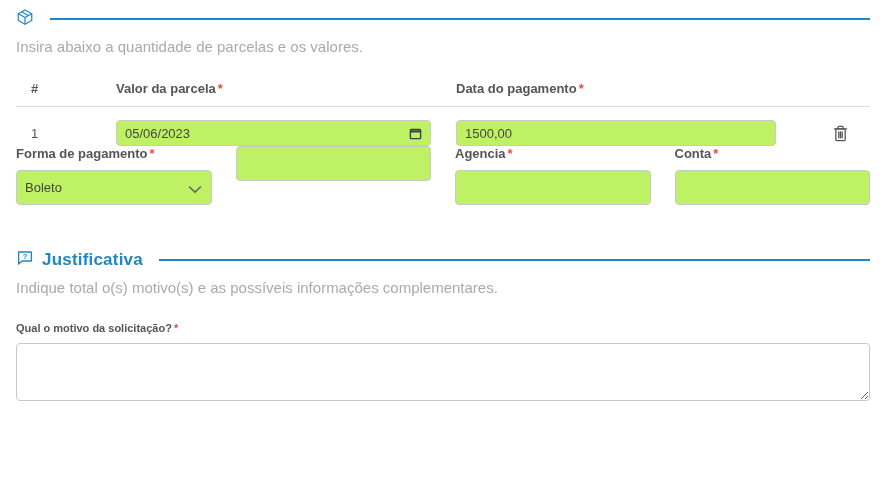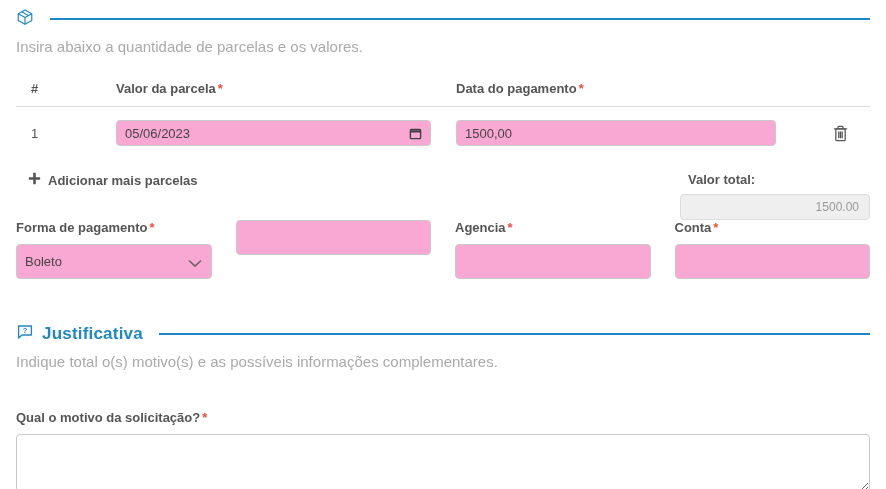--- a/index.html
+++ b/index.html
@@ -19,21 +19,21 @@
 
   
   .pt-grid { display: grid; grid-template-columns: 100px 340px 320px 1fr; align-items: center; }
   .pt-head { margin-top: 26px; padding-bottom: 10px; border-bottom: 1px solid #ddd;
              font-size: 13px; font-weight: bold; color: #555; }
   .col-index { padding-left: 15px; }
   .pt-row { margin-top: 13px; font-size: 13px; color: #555; }
 
   .tb {
     height: 26px; width: 100%; border: 1px solid #c9c9c9; border-radius: 4px;
-    padding: 0 8px; font-size: 13px; color: #444; background: #f9a8d4; outline: none;
+    padding: 0 8px; font-size: 13px; color: #444; background: #bef264; outline: none;
     font-family: "Liberation Sans", "DejaVu Sans", sans-serif;
   }
   .input-wrap { position: relative; }
   .date-wrap { width: 315px; }
   .date-wrap .tb { padding-right: 28px; }
   .cal-icon { position: absolute; right: 9px; top: 7px; pointer-events: none; }
   .valor-wrap { width: 320px; }
   .trash-btn { background: none; border: none; padding: 2px; margin-left: 34px; cursor: pointer; line-height: 0; }
 
   
@@ -52,21 +52,21 @@
   .fields-row { display: grid; grid-template-columns: repeat(4, 1fr); column-gap: 24px; }
   .field-label { display: block; font-size: 13px; font-weight: bold; color: #555; margin-bottom: 9px; }
   .req { color: #e74c3c; margin-left: 2px; font-weight: bold; }
   .selectbox { position: relative; }
   .selectbox .tb { display: flex; align-items: center; cursor: pointer; }
   .chevron { position: absolute; right: 10px; top: 10px; pointer-events: none; }
   .field .tb { height: 35px; }
 
   
   .just-section { margin-top: 44px; }
-  .reason-label { margin-top: 40px; font-size: 13px; font-weight: bold; color: #555; }
+  .reason-label { margin-top: 26px; font-size: 11px; font-weight: bold; color: #555; }
   .reason-area {
     margin-top: 9px; width: 100%; height: 58px; border: 1px solid #c9c9c9; border-radius: 4px;
     resize: vertical; padding: 6px 8px; font-size: 13px; color: #444; outline: none;
     font-family: "Liberation Sans", "DejaVu Sans", sans-serif;
   }
 </style>
 </head>
 <body>
 
 <div class="container">
@@ -108,34 +108,20 @@
         <svg width="15" height="17" viewBox="0 0 14 16" fill="none" stroke="#555" stroke-width="1.2" stroke-linecap="round">
           <path d="M1.2 3.6 h11.6"></path>
           <path d="M4.6 3.4 V2.2 a1 1 0 0 1 1-1 h2.8 a1 1 0 0 1 1 1 v1.2"></path>
           <rect x="2.6" y="3.6" width="8.8" height="11.2" rx="1"></rect>
           <path d="M5.4 6.4 v5.6 M7 6.4 v5.6 M8.6 6.4 v5.6"></path>
         </svg>
       </span>
     </button>
   </div>
 
-  <div class="actions-row">
-    <a class="add-link">
-      <span>
-        <svg width="13" height="13" viewBox="0 0 12 12">
-            <path d="M6 .8 V11.2 M.8 6 H11.2" stroke="#555" stroke-width="2.4"></path>
-          </svg>
-      </span>
-      <span>Adicionar mais parcelas</span>
-    </a>
-    <div class="total-block">
-      <div class="total-label">Valor total:</div>
-      <input class="total-input" type="text" disabled="" value="1500.00" style="">
-    </div>
-  </div>
 
   <div class="fields-row">
     <div class="field">
       <label class="field-label"><span>Forma de pagamento</span><span class="req">*</span></label>
       <div class="input-wrap selectbox">
         <div class="tb">Boleto</div>
         <span class="chevron">
           <svg width="14" height="8" viewBox="0 0 14 8" fill="none" stroke="#666" stroke-width="1.6" stroke-linecap="round">
               <path d="M1.5 1 L7 6.2 L12.5 1"></path>
             </svg>

